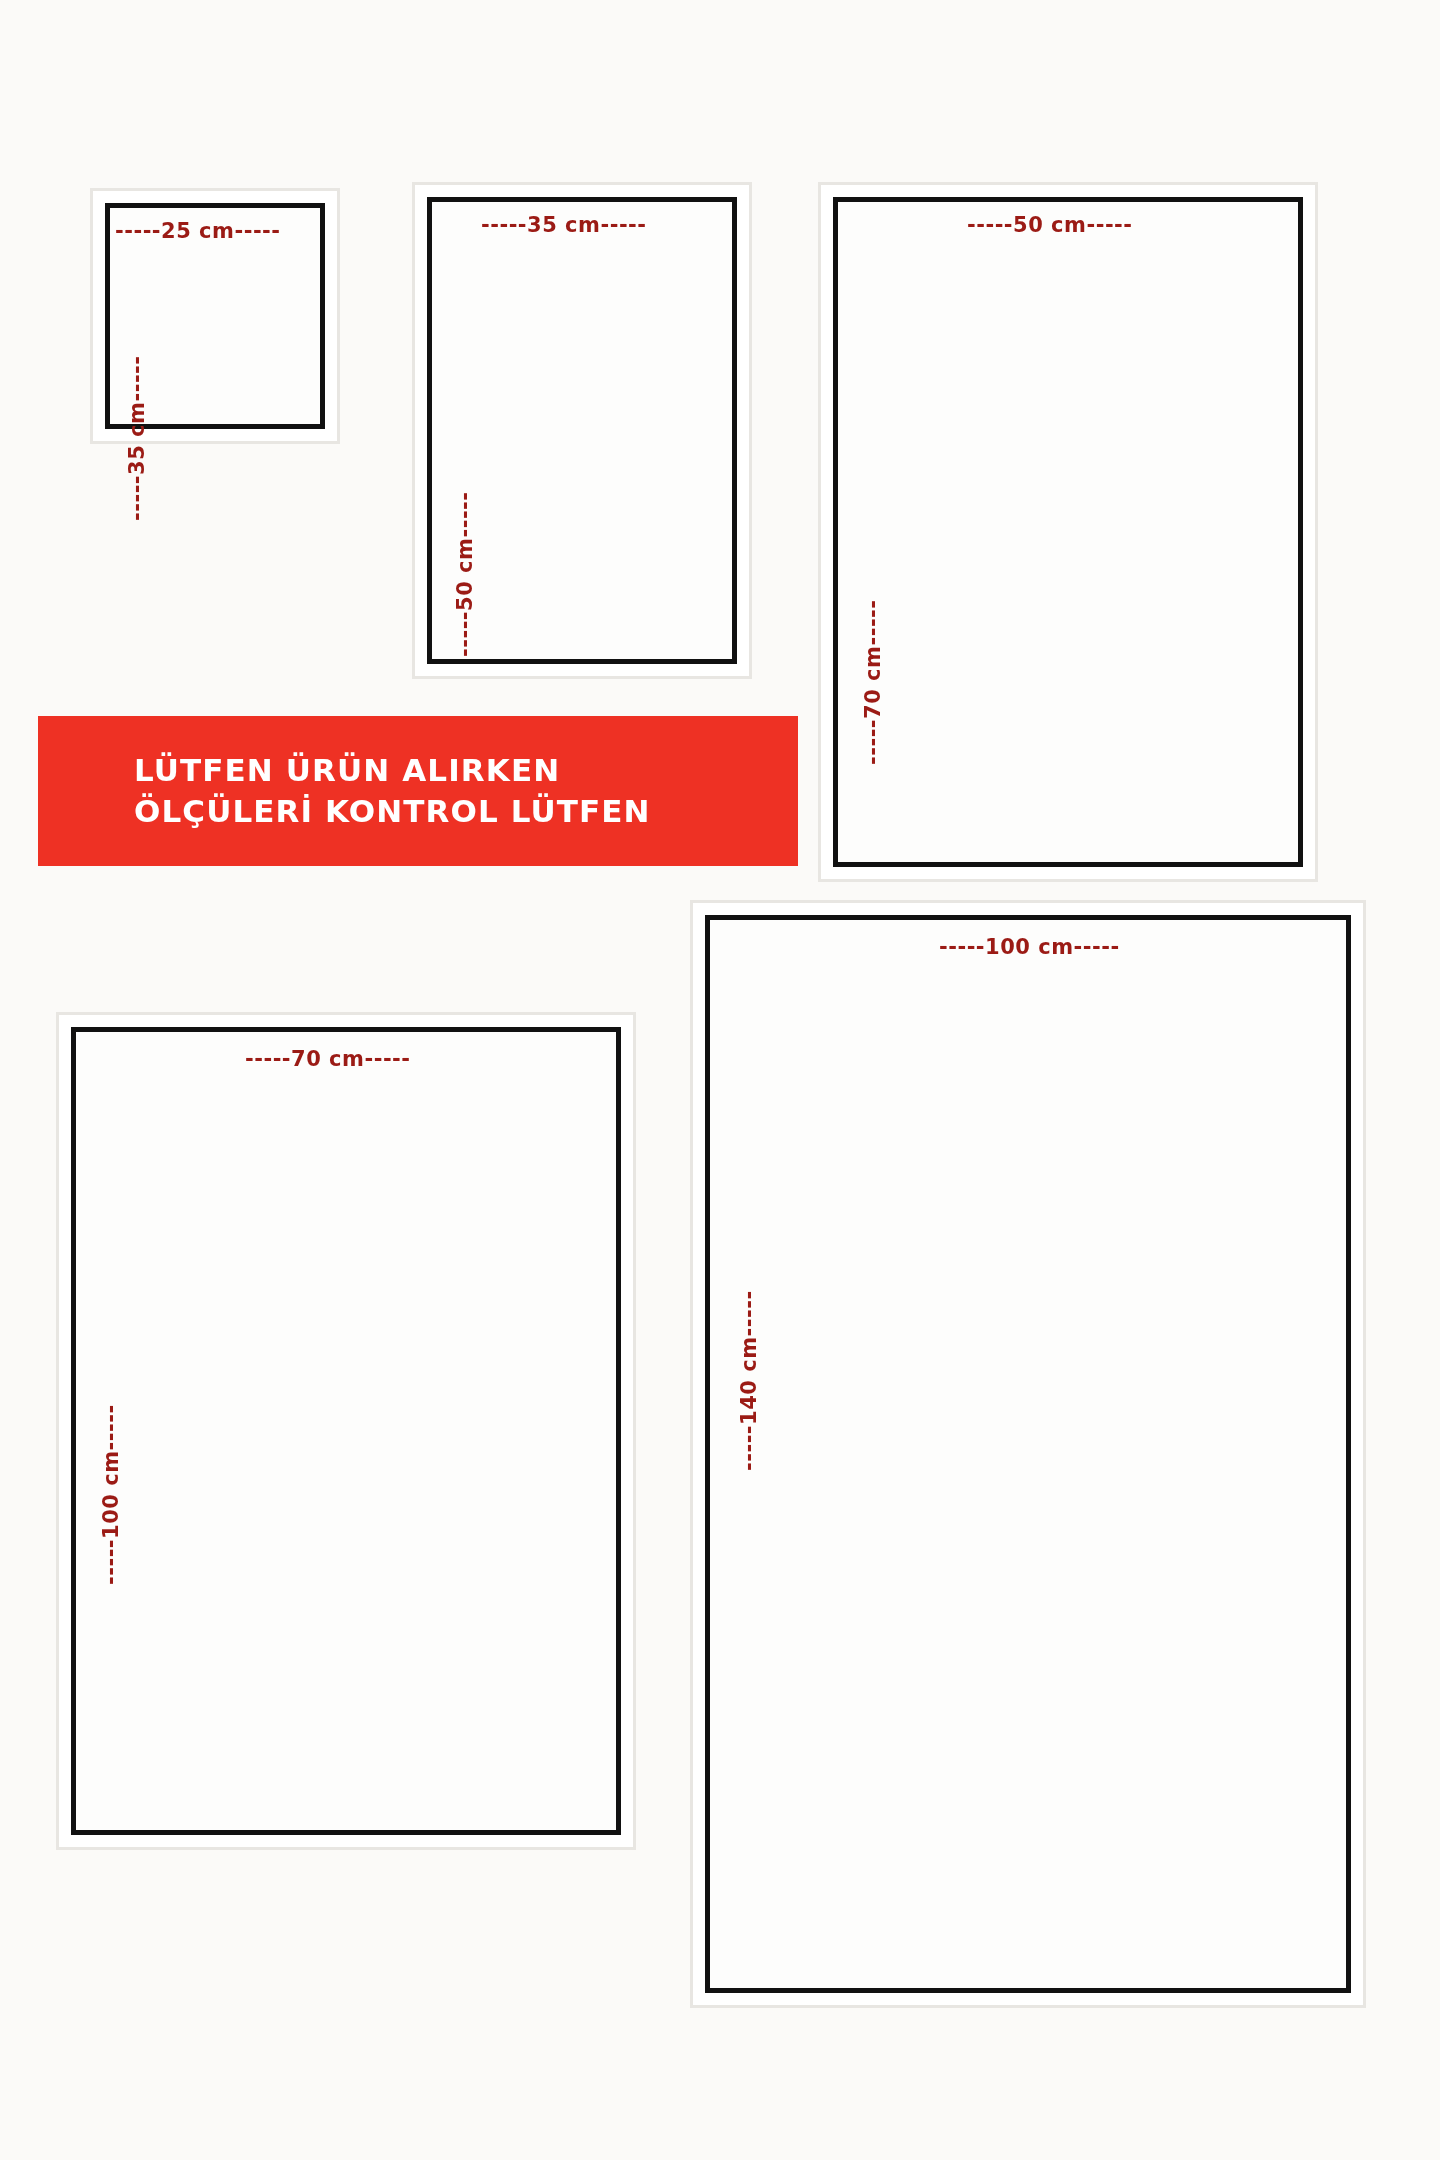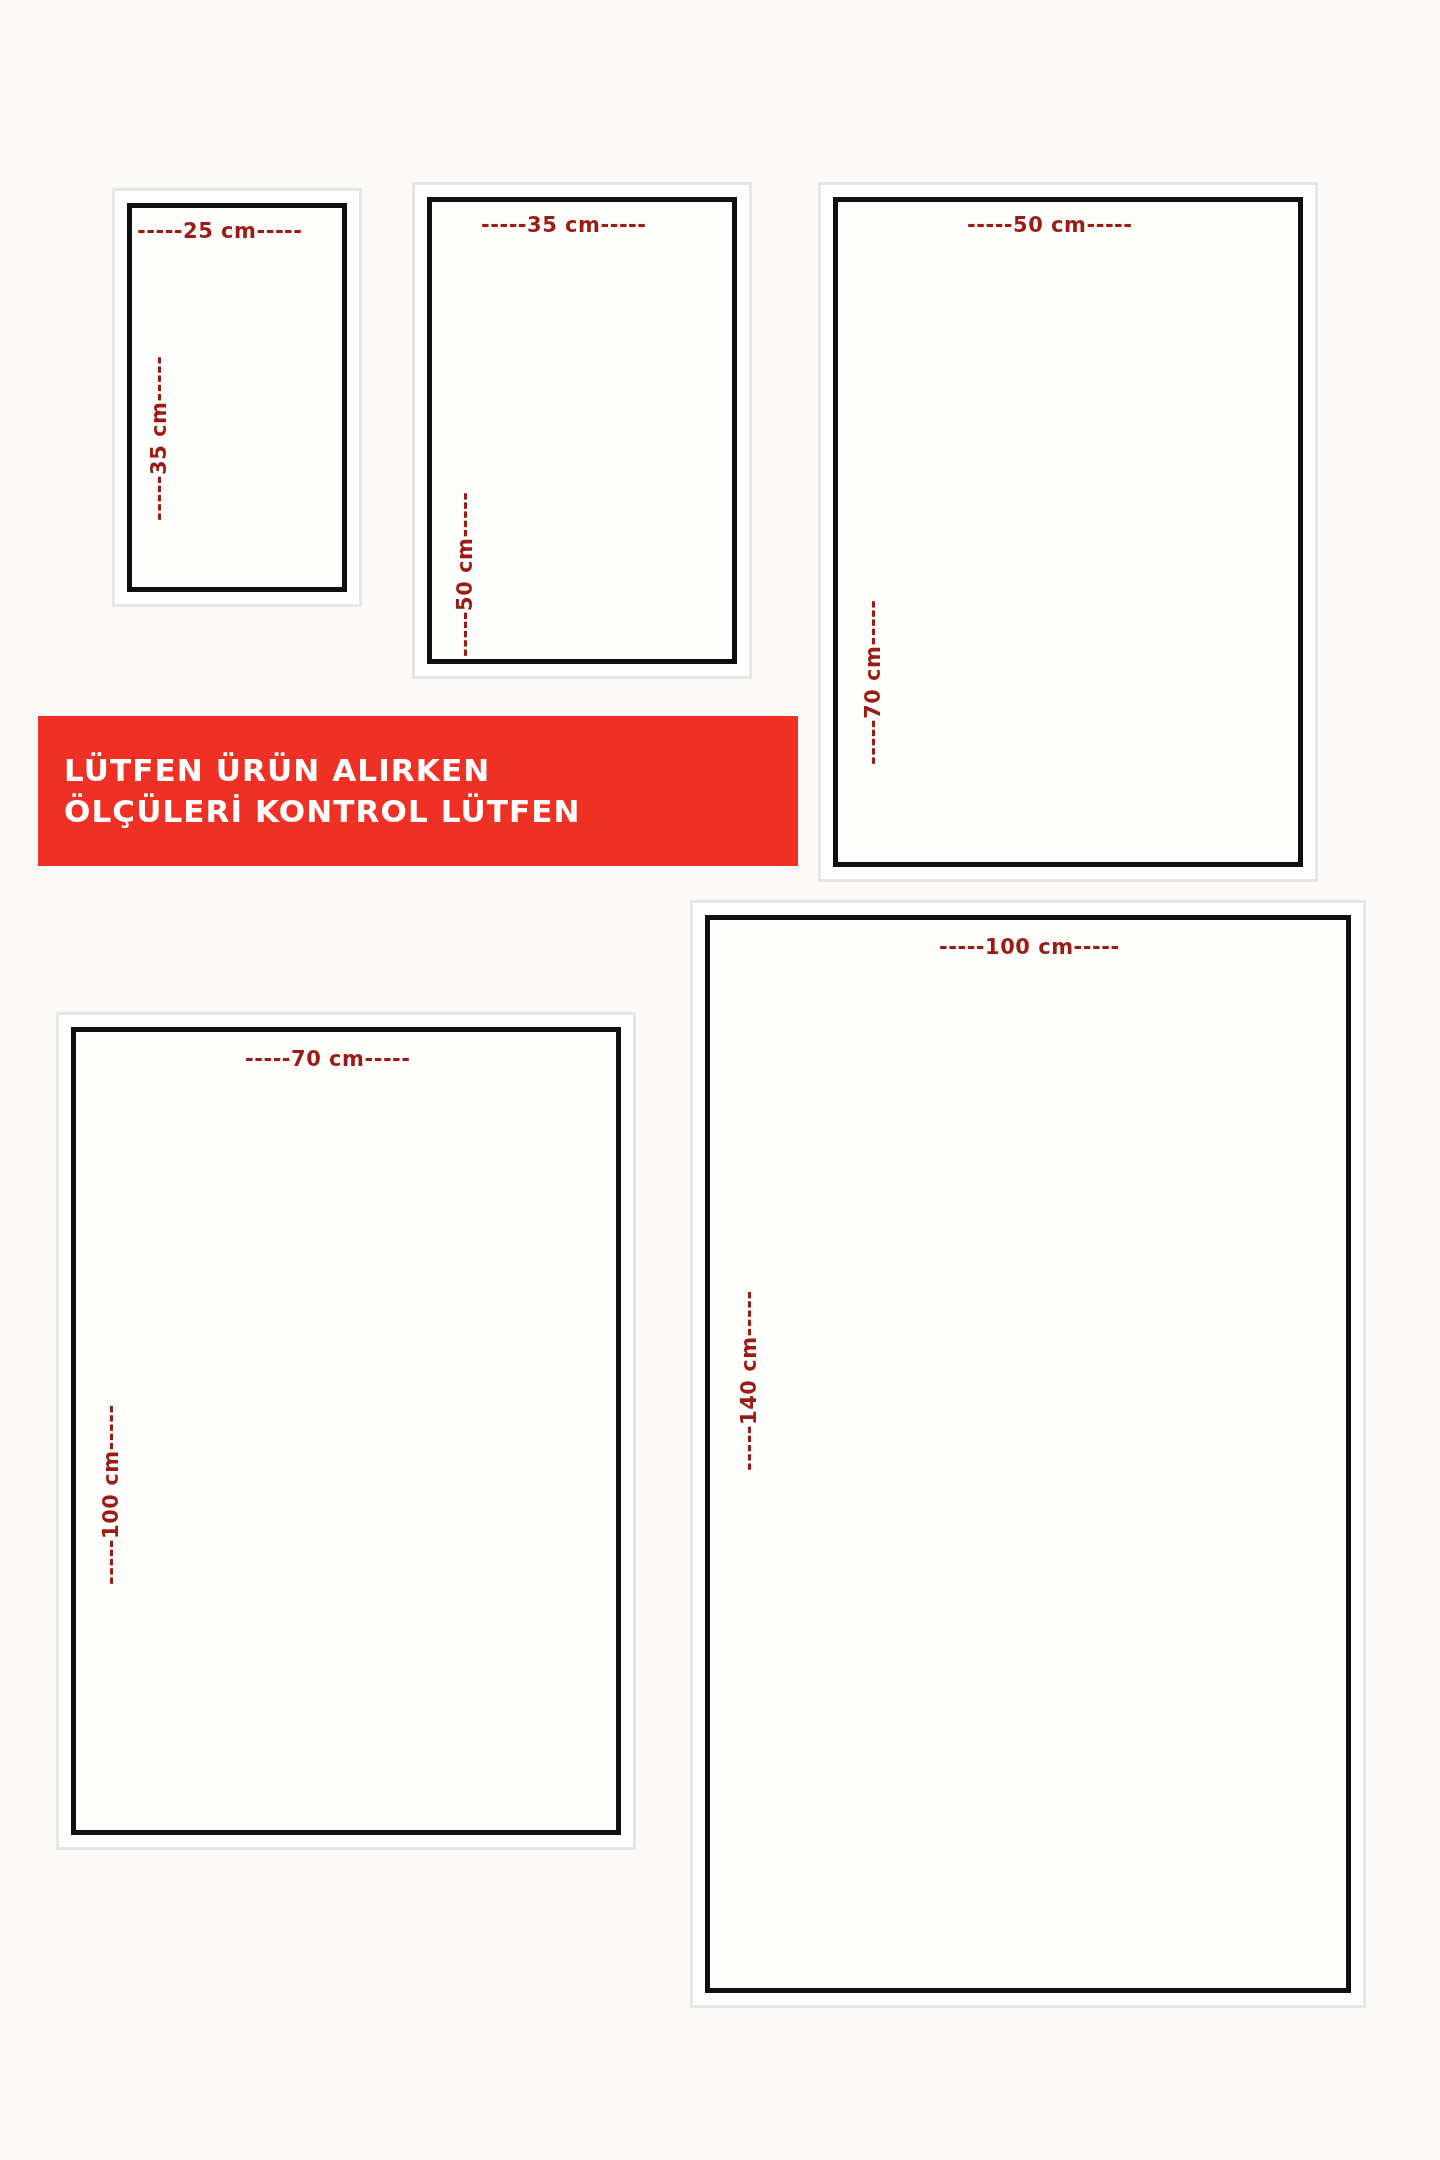--- a/index.html
+++ b/index.html
@@ -58,38 +58,38 @@
     transform: rotate(-90deg);
   }
 
   
   #warning-banner {
     position: absolute;
     background: #ee3124;
     display: flex;
     flex-direction: column;
     justify-content: center;
-    padding-left: 26px;
+    padding-left: 96px;
     box-sizing: border-box;
   }
   #warning-banner .line {
     color: #ffffff;
     font-weight: bold;
     font-size: 31px;
     letter-spacing: 1.1px;
     line-height: 1.33;
     font-family: "DejaVu Sans", sans-serif;
   }
 </style>
 </head>
 <body>
 
 <div id="canvas">
 
-  <div class="frame" style="left:112px; top:188px; width:250px; height:419px;">
+  <div class="frame" style="left:90px; top:188px; width:250px; height:256px;">
     <div class="inner"></div>
     <div class="dim dim-h" style="left:22px; top:28px; font-size:21px;">-----25 cm-----</div>
     <div class="dim dim-v" style="left:32px; top:330px; font-size:21px;">-----35 cm-----</div>
   </div>
 
   <div class="frame" style="left:412px; top:182px; width:340px; height:497px;">
     <div class="inner"></div>
     <div class="dim dim-h" style="left:66px; top:28px; font-size:21px;">-----35 cm-----</div>
     <div class="dim dim-v" style="left:38px; top:472px; font-size:21px;">-----50 cm-----</div>
   </div>

